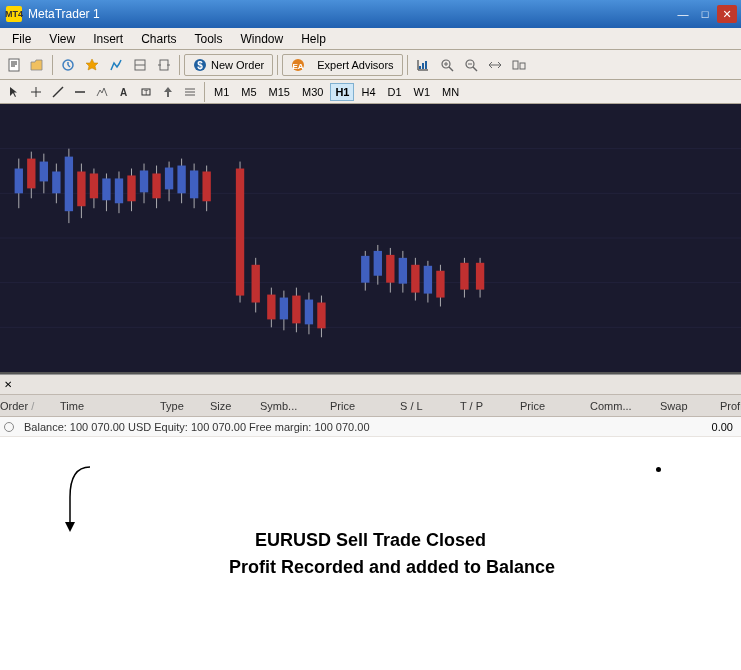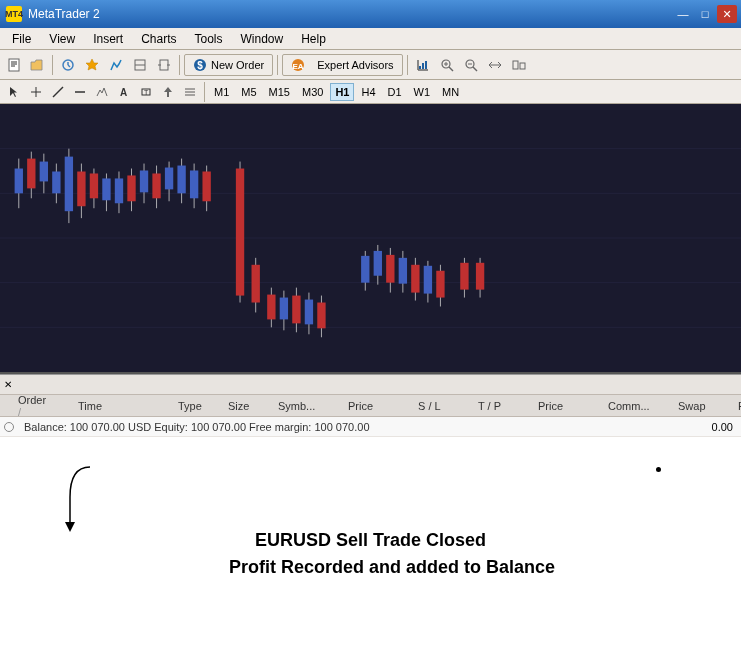--- a/index.html
+++ b/index.html
@@ -224,21 +224,21 @@
     .table-header {
       background: #e0dcd8;
       display: flex;
       align-items: center;
       height: 22px;
       border-bottom: 1px solid #c0b8b0;
       font-size: 11px;
       color: #333;
     }
     .table-col {
-      padding: 0 18px;
+      padding: 0 0;
       flex-shrink: 0;
     }
     .table-col.order { width: 60px; }
     .table-col.time { width: 100px; }
     .table-col.type { width: 50px; }
     .table-col.size { width: 50px; }
     .table-col.symb { width: 70px; }
     .table-col.price { width: 70px; }
     .table-col.sl { width: 60px; }
     .table-col.tp { width: 60px; }
@@ -315,21 +315,21 @@
     }
   </style>
 </head>
 <body>
 
 <div class="title-bar">
   <div class="title-bar-left">
     <div class="title-bar-icon">
       <span style="font-size:9px; color:#333; font-weight:bold;">MT4</span>
     </div>
-    <span class="title-bar-title">MetaTrader 2</span>
+    <span class="title-bar-title">MetaTrader 1</span>
   </div>
   <div class="title-bar-controls">
     <div class="title-btn">—</div>
     <div class="title-btn">□</div>
     <div class="title-btn close">✕</div>
   </div>
 </div>
 
 <div class="menu-bar">
   <span class="menu-item">File</span>

